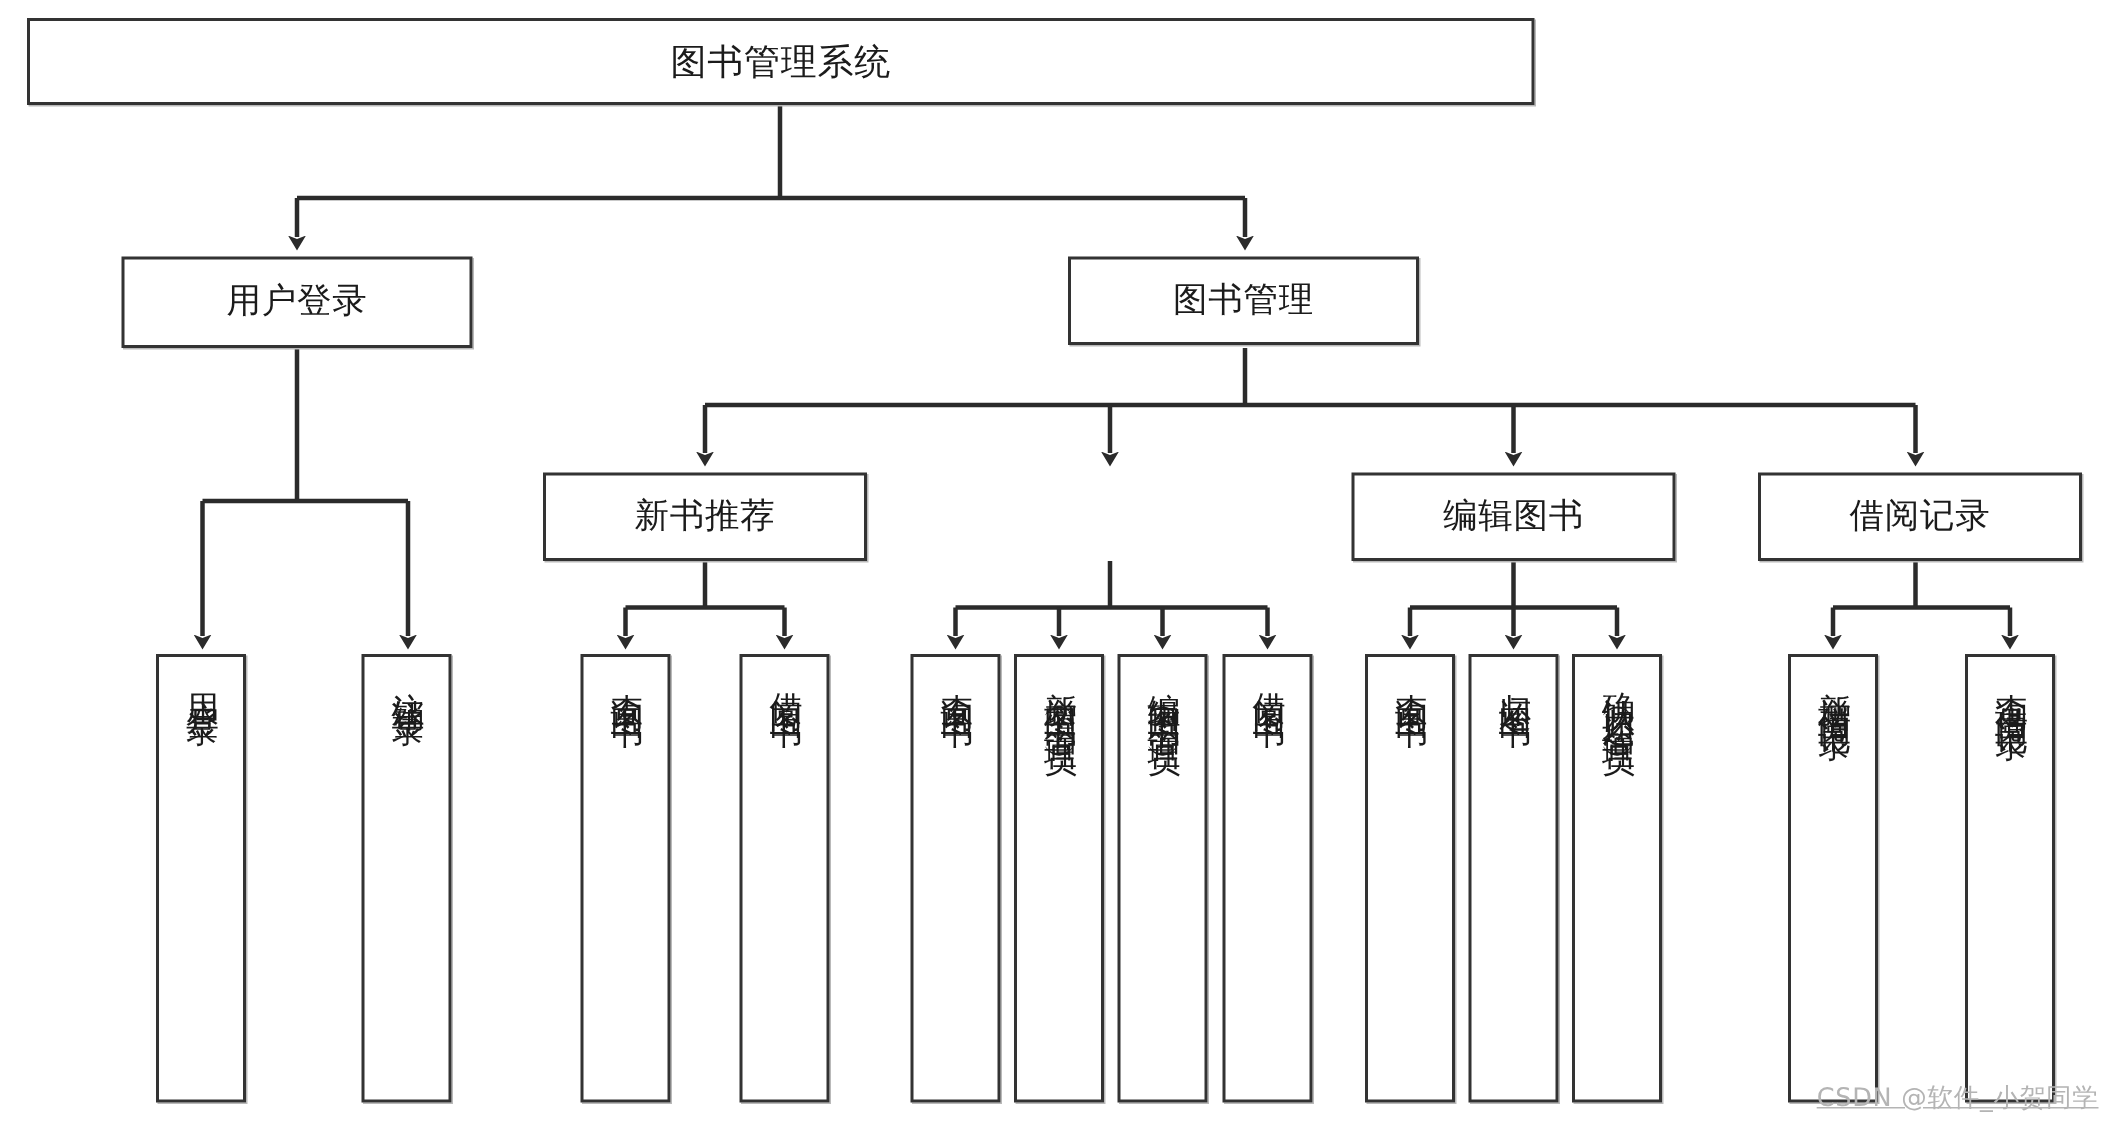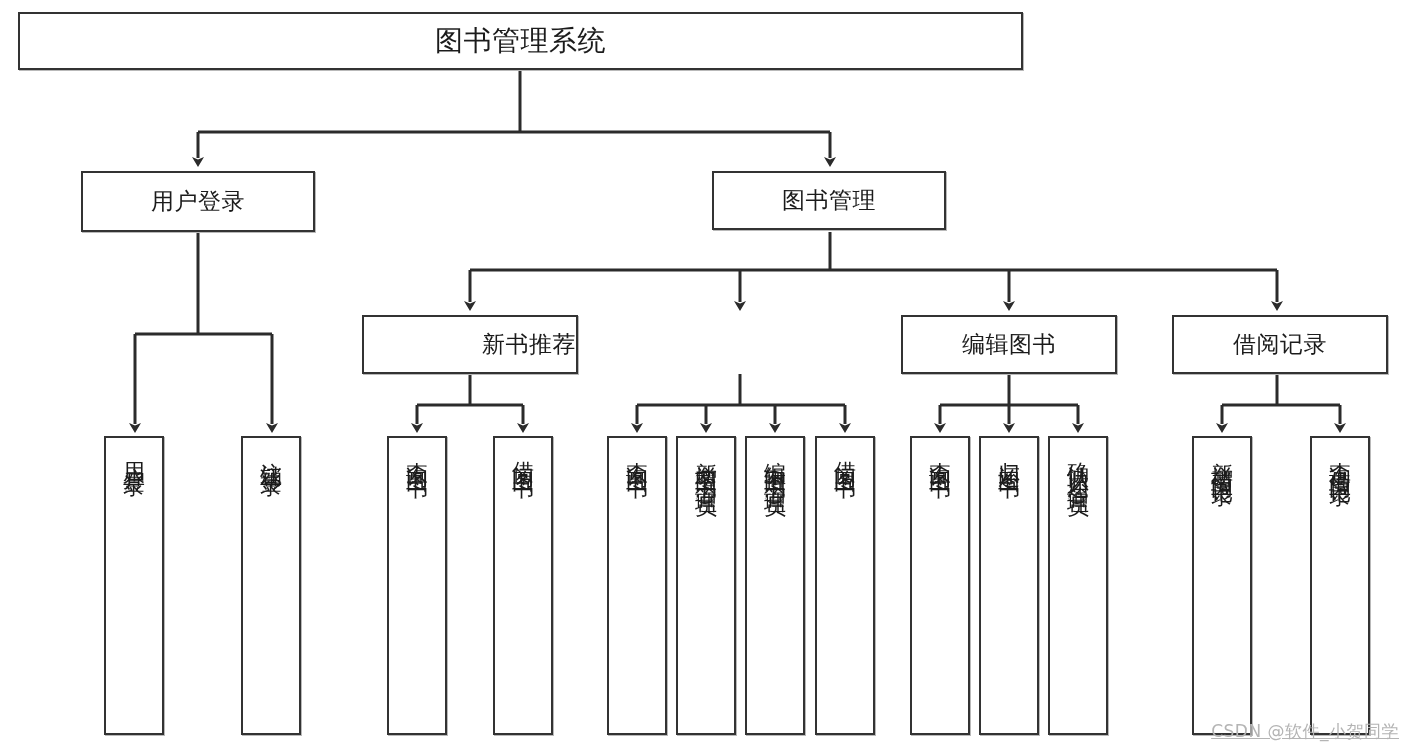--- a/index.html
+++ b/index.html
@@ -40,21 +40,21 @@
   .node .label {
     display: block;
     text-align: center;
     line-height: 1.18;
     letter-spacing: 0.5px;
   }
   .node.horiz .label {
     writing-mode: horizontal-tb;
     font-size: 23px;
   }
-  .node.root .label { font-size: 28px; }
+  .node.root .label { font-size: 24px; }
   .node.vert {
     align-items: flex-start;
     justify-content: center;
     padding-top: 6px;
   }
   .node.vert .label {
     writing-mode: vertical-rl;
     text-orientation: upright;
     font-size: 22px;
     letter-spacing: 5px;
@@ -133,21 +133,21 @@
     <span class="label">图书管理系统</span>
   </div>
 
   <div class="node horiz" style="left:81px; top:171px; width:234px; height:61px;">
     <span class="label">用户登录</span>
   </div>
   <div class="node horiz" style="left:712px; top:171px; width:234px; height:59px;">
     <span class="label">图书管理</span>
   </div>
 
-  <div class="node horiz" style="left:362px; top:315px; width:216px; height:59px;justify-content:flex-end;">
+  <div class="node horiz" style="left:362px; top:315px; width:216px; height:59px;">
     <span class="label">新书推荐</span>
   </div>
   <div class="node horiz" style="left:901px; top:315px; width:216px; height:59px;">
     <span class="label">编辑图书</span>
   </div>
   <div class="node horiz" style="left:1172px; top:315px; width:216px; height:59px;align-items:center;">
     <span class="label">借阅记录</span>
   </div>
 
   <div class="node vert" style="left:104px; top:436px; width:60px; height:299px;">

